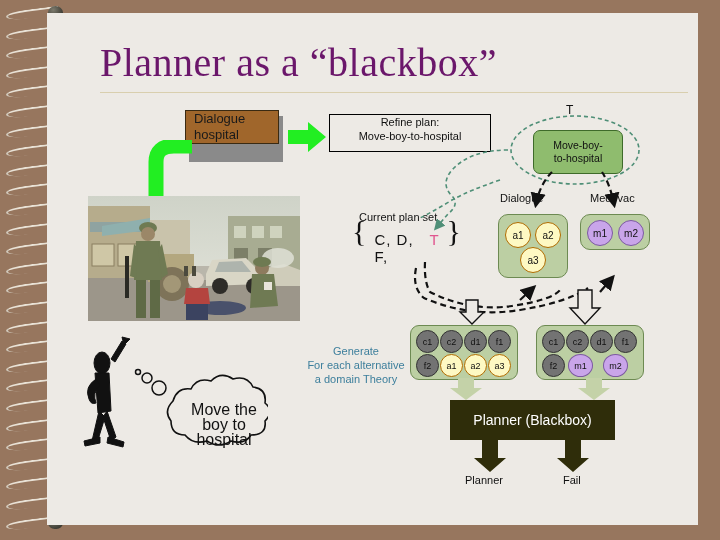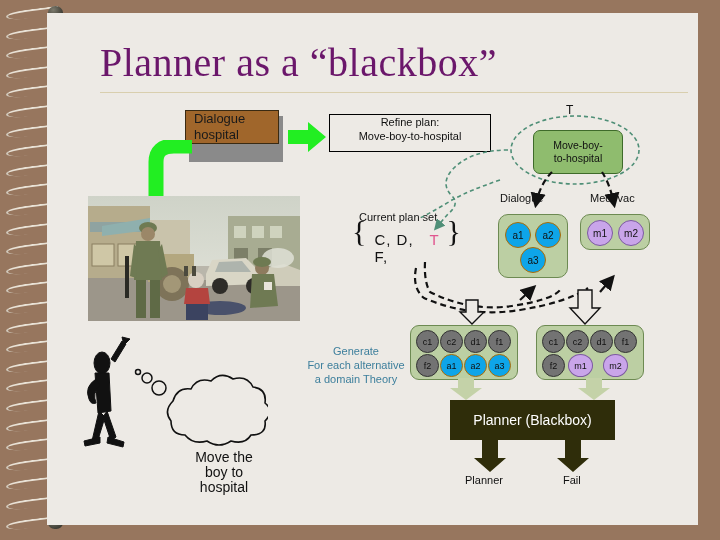--- a/index.html
+++ b/index.html
@@ -83,21 +83,21 @@
   .grp-box{
     position:absolute;background:#bccfa3;border:1px solid #6d8a52;border-radius:10px;
   }
   #amb-grp{left:498px;top:214px;width:68px;height:62px;}
   #med-grp{left:580px;top:214px;width:68px;height:34px;}
   .circ{
     position:absolute;border-radius:50%;
     display:flex;align-items:center;justify-content:center;
     font-size:10px;color:#111;
   }
-  .orange{background:#0ea5e9;border:1px solid #b06b00;}
+  .orange{background:#fef9c3;border:1px solid #b06b00;}
   .purple{background:#c9a5ea;border:1px solid #7c5aa0;}
   
   .cps-label{position:absolute;left:359px;top:211px;font-size:11px;color:#111;}
   .cps-set{
     position:absolute;left:352px;top:231px;width:110px;height:28px;
     display:flex;align-items:flex-start;justify-content:center;
     font-size:15px;color:#111;letter-spacing:1px;
   }
   .brace{font-size:30px;line-height:0;font-family:"Liberation Serif",serif;}
   .pink{color:#e0568f;}
@@ -123,21 +123,21 @@
     font-size:14px;color:#fff;
   }
   .succeed{position:absolute;left:465px;top:474px;font-size:11px;color:#111;}
   .fail{position:absolute;left:563px;top:474px;font-size:11px;color:#111;}
   
   #photo{position:absolute;left:88px;top:196px;width:212px;height:125px;border:0;}
   
   #stick{position:absolute;left:78px;top:325px;width:190px;height:145px;}
   .bubble-text{
     position:absolute;left:183px;top:402px;width:82px;text-align:center;
-    font-size:14px;color:#111;line-height:15px;margin-top:48px;
+    font-size:16px;color:#111;line-height:15px;
   }
   
   #overlay{position:absolute;left:0;top:0;width:720px;height:540px;pointer-events:none;}
 </style>
 </head>
 <body>
 
 <div id="spiral">
     <div class="ring" style="top: 6px;">
       <div class="wire"></div>

